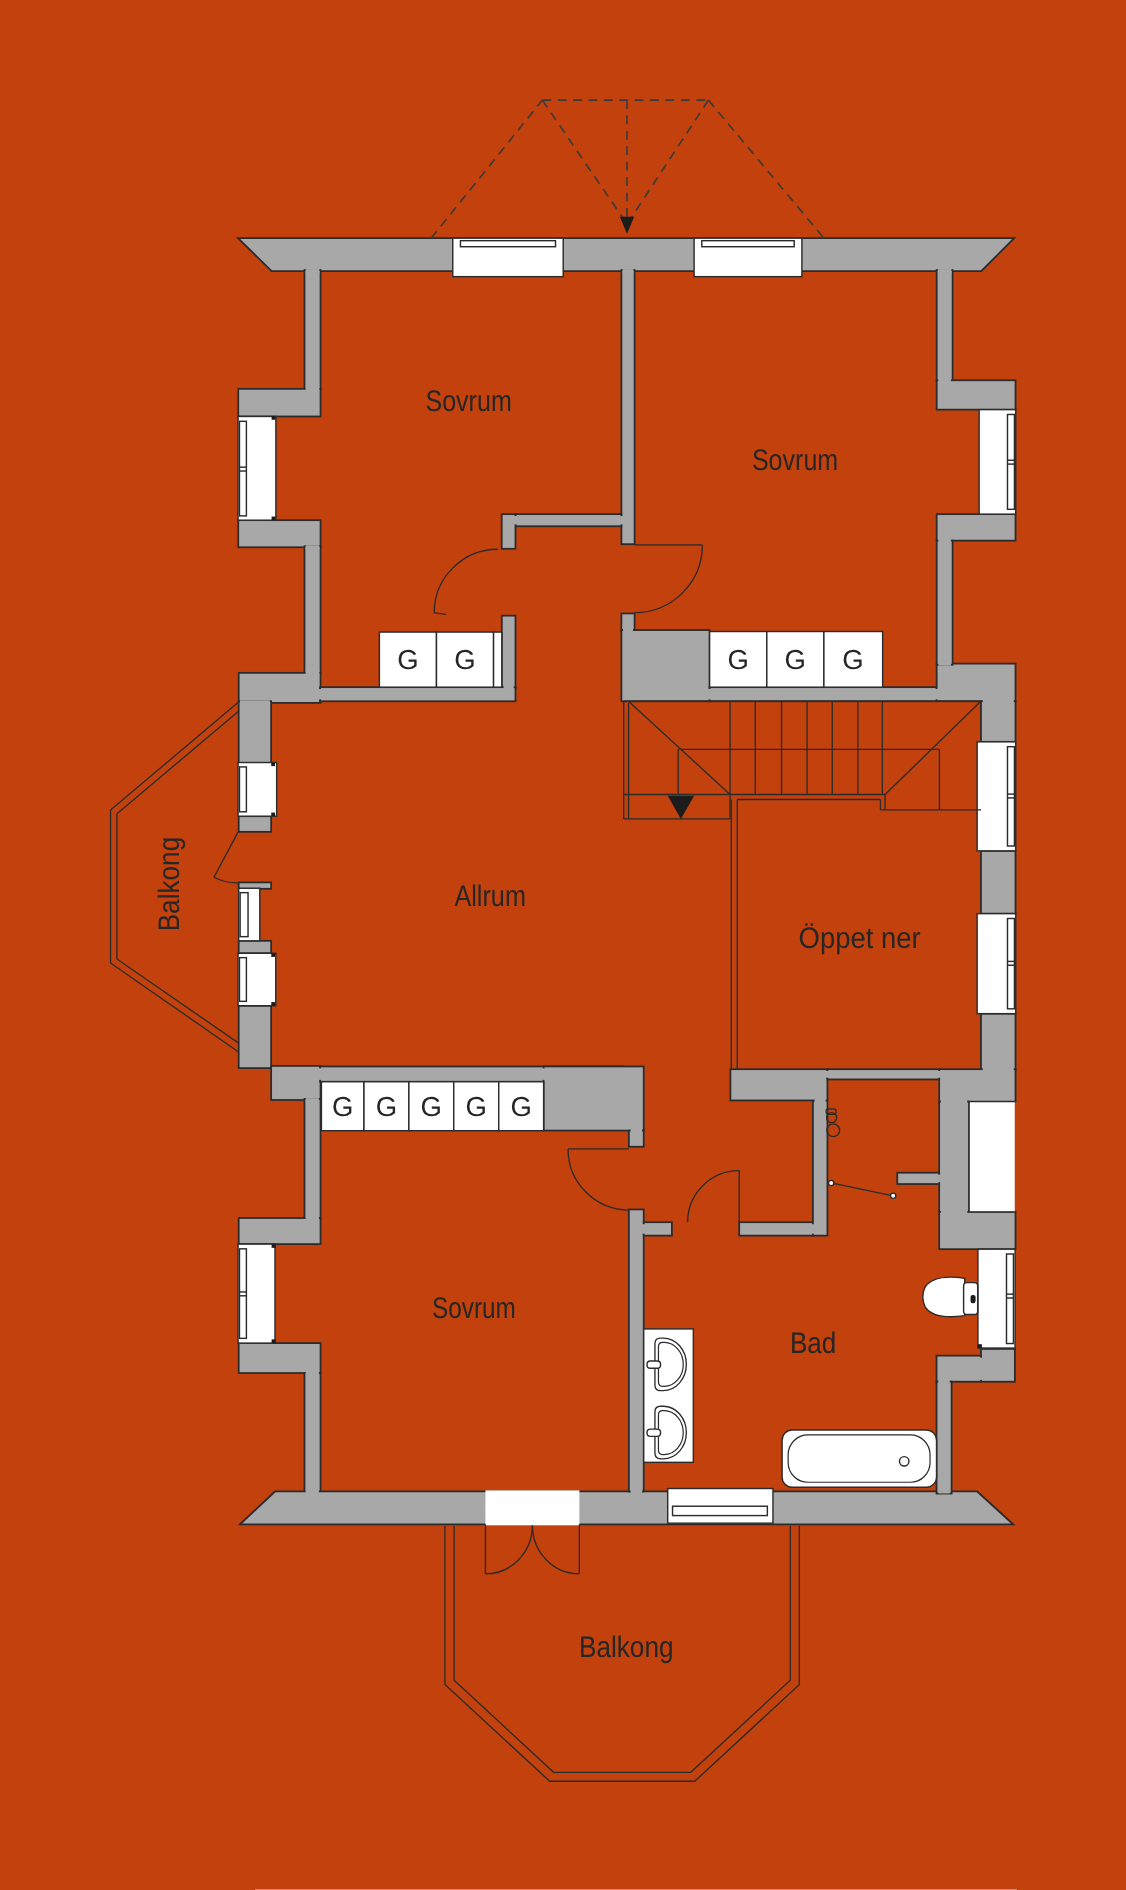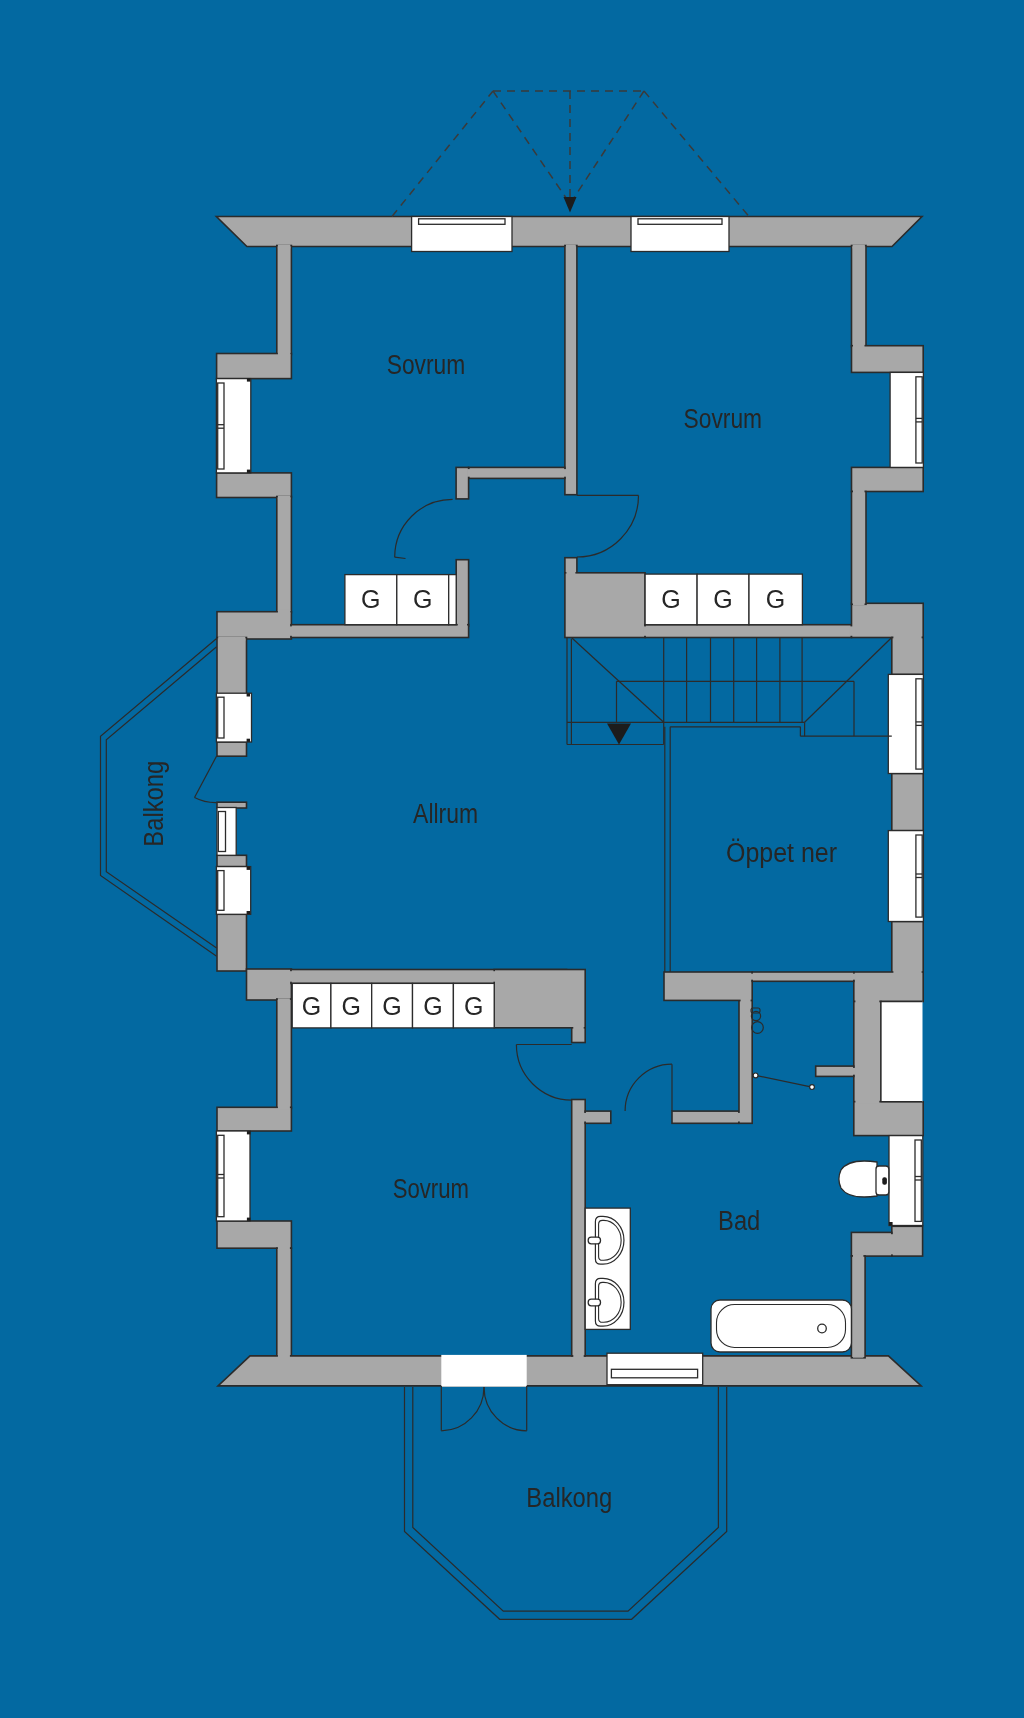--- a/index.html
+++ b/index.html
@@ -1,16 +1,16 @@
 <!DOCTYPE html>
 <html><head>
 <meta charset="utf-8">
 <style>
   html,body{margin:0;padding:0;background:#ffffff;}
-  #page{position:relative;width:1024px;height:1718px;background:#0369a1;overflow:hidden;}
+  #page{position:relative;width:1024px;height:1718px;background:#c2410c;overflow:hidden;}
   svg{position:absolute;left:0;top:0;}
   .lbl{font-family:"Liberation Sans",sans-serif;fill:#262626;font-size:27px;-webkit-font-smoothing:antialiased;}
   .g{font-family:"Liberation Sans",sans-serif;fill:#262626;font-size:25px;-webkit-font-smoothing:antialiased;}
 </style>
 </head>
 <body>
 <div id="page">
 <svg width="1024" height="1718" viewBox="0 0 1024 1718">
 <defs></defs>
 <g id="walls" fill="#a8a8a8" stroke="#2b2b2b" stroke-width="1.6" stroke-linejoin="miter">

